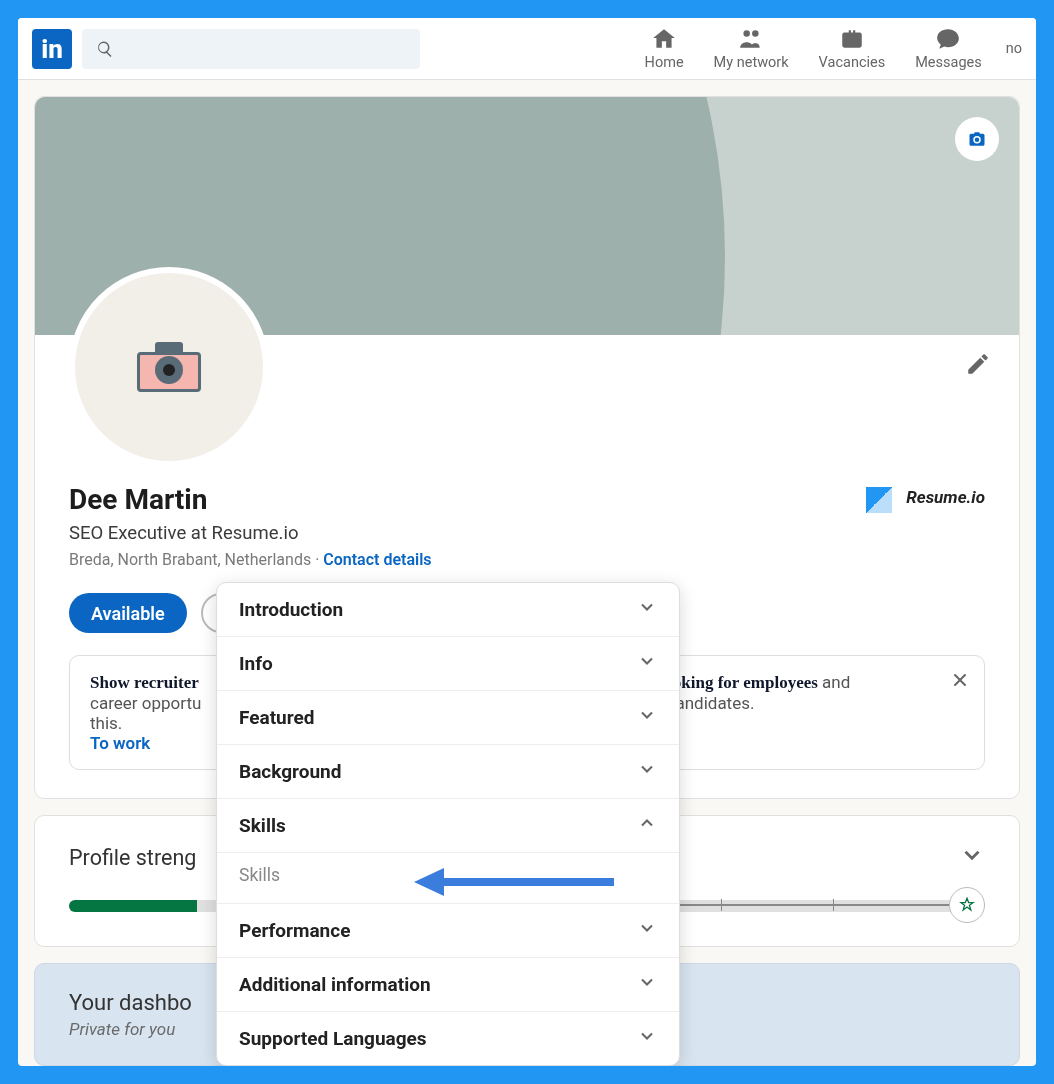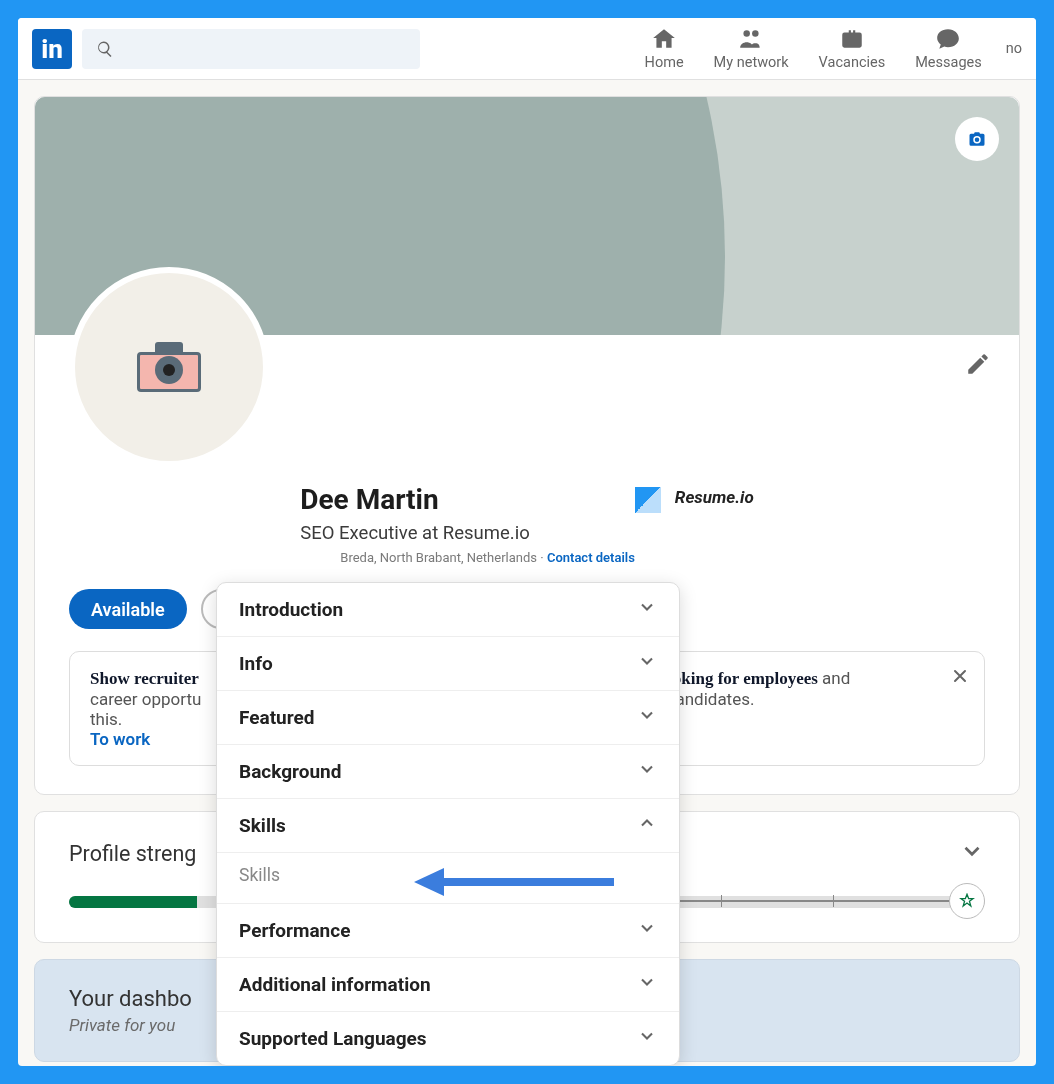--- a/index.html
+++ b/index.html
@@ -99,25 +99,25 @@
   display: flex; align-items: center; justify-content: center;
 }
 .avatar-cam { width: 64px; height: 50px; position: relative; }
 .avatar-cam .body { position:absolute; bottom:0; width:64px; height:40px; background:#f4b6ae; border:3px solid #5a6b78; border-radius:4px;}
 .avatar-cam .top { position:absolute; top:0; left:18px; width:28px; height:12px; background:#5a6b78; border-radius:3px 3px 0 0;}
 .avatar-cam .lens { position:absolute; top:14px; left:18px; width:28px; height:28px; border-radius:50%; background:#5a6b78; display:flex;align-items:center;justify-content:center;}
 .avatar-cam .lens::after{content:'';width:12px;height:12px;border-radius:50%;background:#222;}
 
 .edit-icon { position: absolute; right: 28px; top: 254px; color: #666; cursor: pointer; }
 
-.profile-body { padding: 148px 34px 0 34px; display: flex; justify-content: center; }
+.profile-body { padding: 148px 34px 0 34px; display: flex; justify-content: space-between; }
 .profile-left {}
 .profile-name { font-size: 28px; font-weight: 700; color: #1d1d1d; }
 .profile-headline { font-size: 18.5px; color: #3b3b3b; margin-top: 6px; }
-.profile-loc { font-size: 13px; color: #7a7a7a; margin-top: 6px; margin-left: 40px; }
+.profile-loc { font-size: 16px; color: #7a7a7a; margin-top: 6px; }
 .contact-link { color: #0a66c2; font-weight: 600; cursor: pointer; }
 .profile-right { display: flex; align-items: flex-start; gap: 14px; font-weight: 700; color: #222; font-size: 17px; margin-top: 4px; font-style: italic; }
 .company-logo { width: 26px; height: 26px; background: linear-gradient(135deg,#2196f3 50%,#bbdefb 50%); }
 
 .buttons { display: flex; gap: 14px; padding: 24px 34px 0; }
 .btn { height: 40px; padding: 0 22px; border-radius: 22px; font-size: 18px; font-weight: 600; display: flex; align-items: center; cursor: pointer; }
 .btn-primary { background: #0a66c2; color: #fff; border: none; }
 .btn-outline { background: #fff; color: #666; border: 2px solid #bbb; }
 
 .promo-row { margin: 22px 34px 0; display: flex; gap: 16px; }

